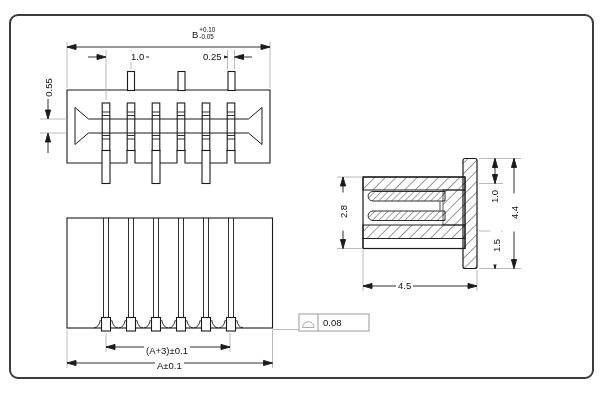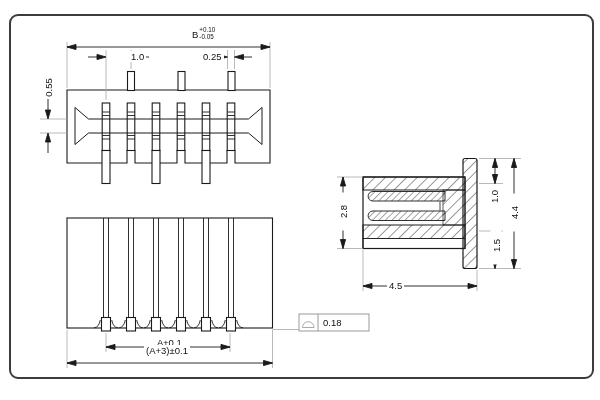--- a/index.html
+++ b/index.html
@@ -169,29 +169,29 @@
     <span>-0.05</span>
   </span>
 </div>
 
 <div class="lbl bg" style="left:129px;top:50.5px">1.0</div>
 
 <div class="lbl bg" style="left:201px;top:50.5px">0.25</div>
 
 <div class="lbl rot" style="left:31px;top:82px">0.55</div>
 
-<div class="lbl bg" style="left:155px;top:337px">A±0.1</div>
+<div class="lbl bg" style="left:155px;top:360px">A±0.1</div>
 
 <div class="lbl bg" style="left:144px;top:345px">(A+3)±0.1</div>
 
-<div class="lbl" style="left:323px;top:317px">0.18</div>
+<div class="lbl" style="left:323px;top:317px">0.08</div>
 
 <div class="lbl rot bg" style="left:323.5px;top:206px">2.8</div>
 
 <div class="lbl rot" style="left:476.5px;top:191px">1.0</div>
 
 <div class="lbl rot bg" style="left:476.5px;top:240px">1.5</div>
 
 <div class="lbl rot bg" style="left:494.5px;top:207px">4.4</div>
 
-<div class="lbl bg" style="left:387px;top:280px">4.5</div>
+<div class="lbl bg" style="left:396px;top:280px">4.5</div>
 
 </div>
 
 </body></html>

